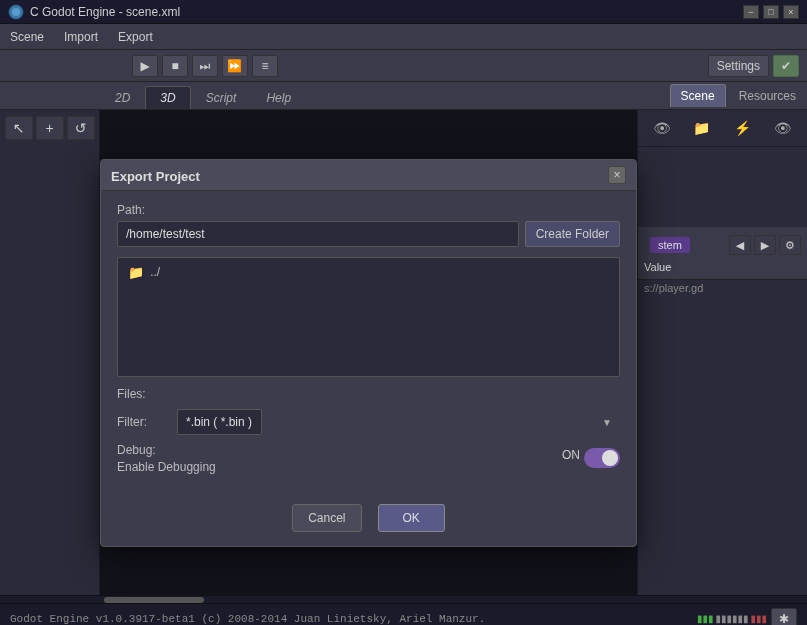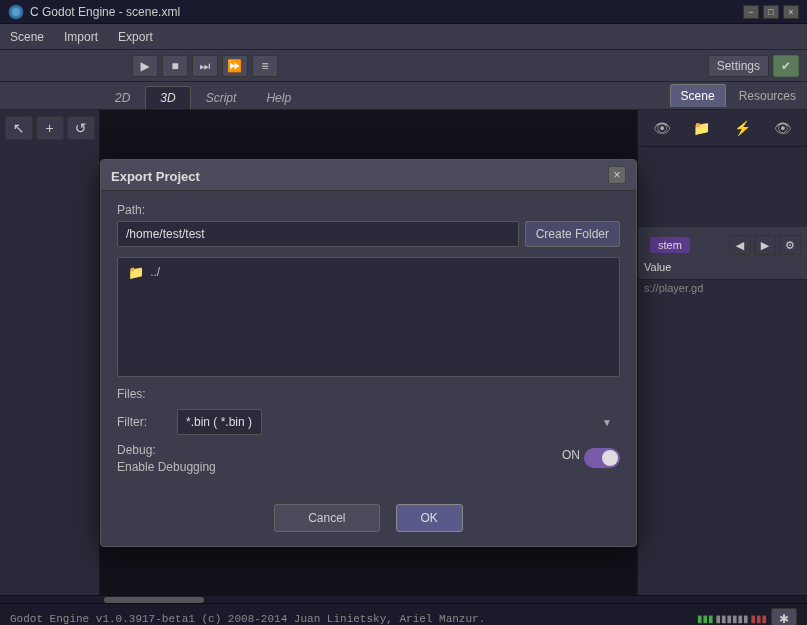--- a/index.html
+++ b/index.html
@@ -469,21 +469,21 @@
     .dialog-footer {
       display: flex;
       justify-content: center;
       gap: 16px;
       padding: 10px 16px 14px;
     }
     .btn-cancel {
       background: #4a4a5a;
       border: 1px solid #666;
       color: #ccc;
-      padding: 6px 33px;
+      padding: 6px 15px;
       font-size: 12px;
       cursor: pointer;
       border-radius: 3px;
     }
     .btn-ok {
       background: #5a5a8a;
       border: 1px solid #888;
       color: #ddd;
       padding: 6px 24px;
       font-size: 12px;

